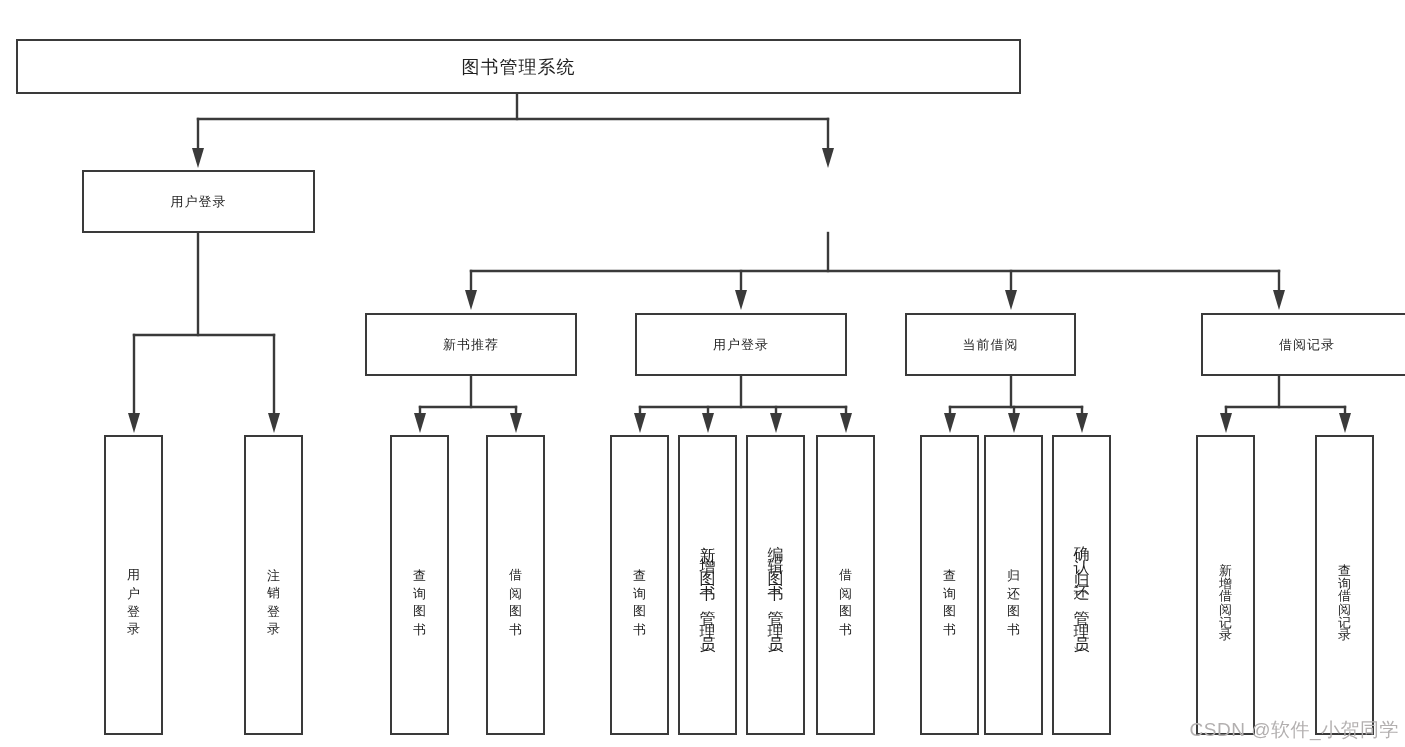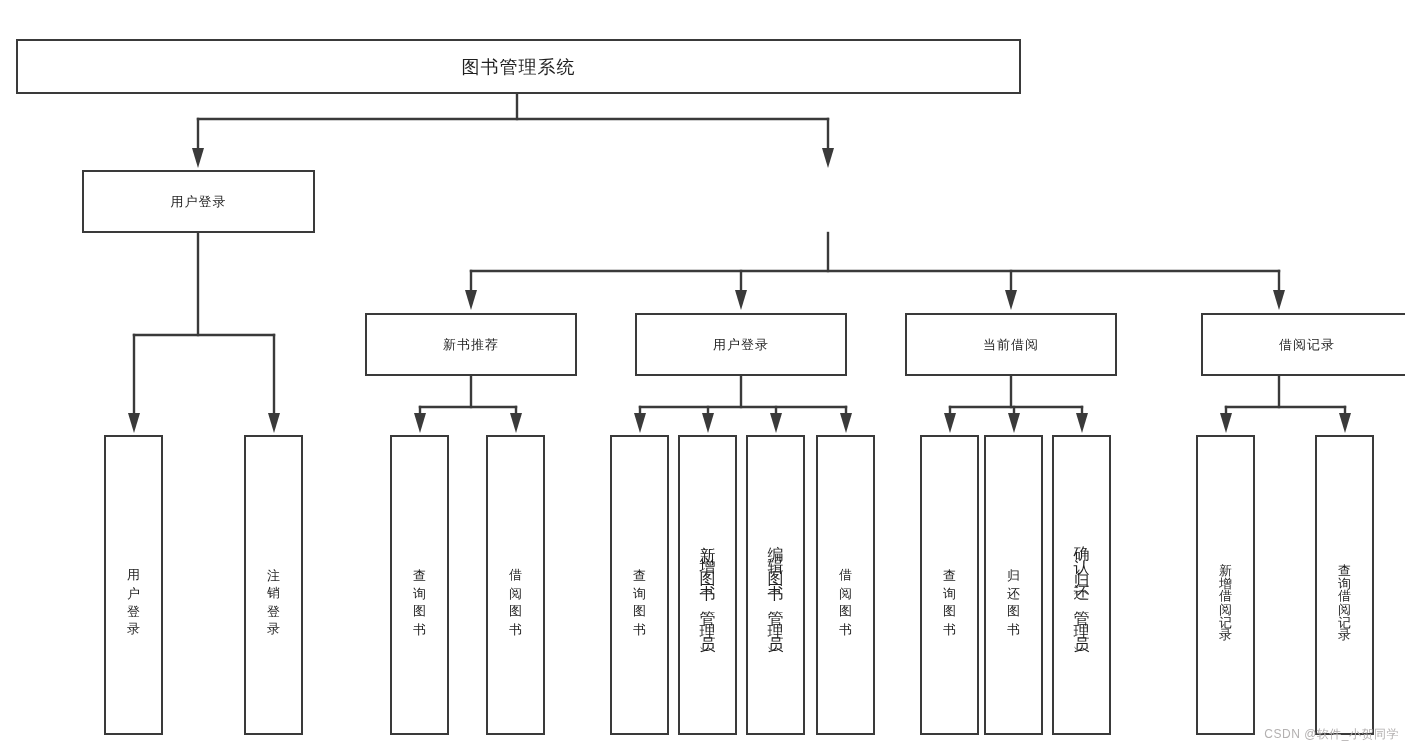--- a/index.html
+++ b/index.html
@@ -44,21 +44,21 @@
     line-height: 1;
     padding-top: 18px; 
   }
   .box.v.med .label { letter-spacing: 13px; padding-top: 13px; }
   .box.v.long .label { font-size: 16px; letter-spacing: 13px; padding-top: 13px; }
   .watermark {
     position: absolute;
     right: 6px;
     bottom: 4px;
     z-index: 2;
-    font-size: 12px;
+    font-size: 19px;
     color: #b3b0b0;
     letter-spacing: 0.5px;
     white-space: nowrap;
   }
 </style>
 </head>
 <body>
 
 <div class="canvas">
 
@@ -150,21 +150,21 @@
   <div class="box" style="left:82px; top:170px; width:233px; height:63px;">
     <span class="label">用户登录</span>
   </div>
 
   <div class="box" style="left:365px; top:313px; width:212px; height:63px;">
     <span class="label">新书推荐</span>
   </div>
   <div class="box" style="left:635px; top:313px; width:212px; height:63px;">
     <span class="label">用户登录</span>
   </div>
-  <div class="box" style="left:905px; top:313px; width:212px; height:63px;text-align:right;">
+  <div class="box" style="left:905px; top:313px; width:171px; height:63px;text-align:right;">
     <span class="label">当前借阅</span>
   </div>
   <div class="box" style="left:1173px; top:313px; width:212px; height:63px;margin-left:28px;">
     <span class="label">借阅记录</span>
   </div>
 
   <div class="box v" style="left:104px; top:435px; width:59px; height:300px;">
     <span class="label">用户登录</span>
   </div>
   <div class="box v" style="left:244px; top:435px; width:59px; height:300px;">

